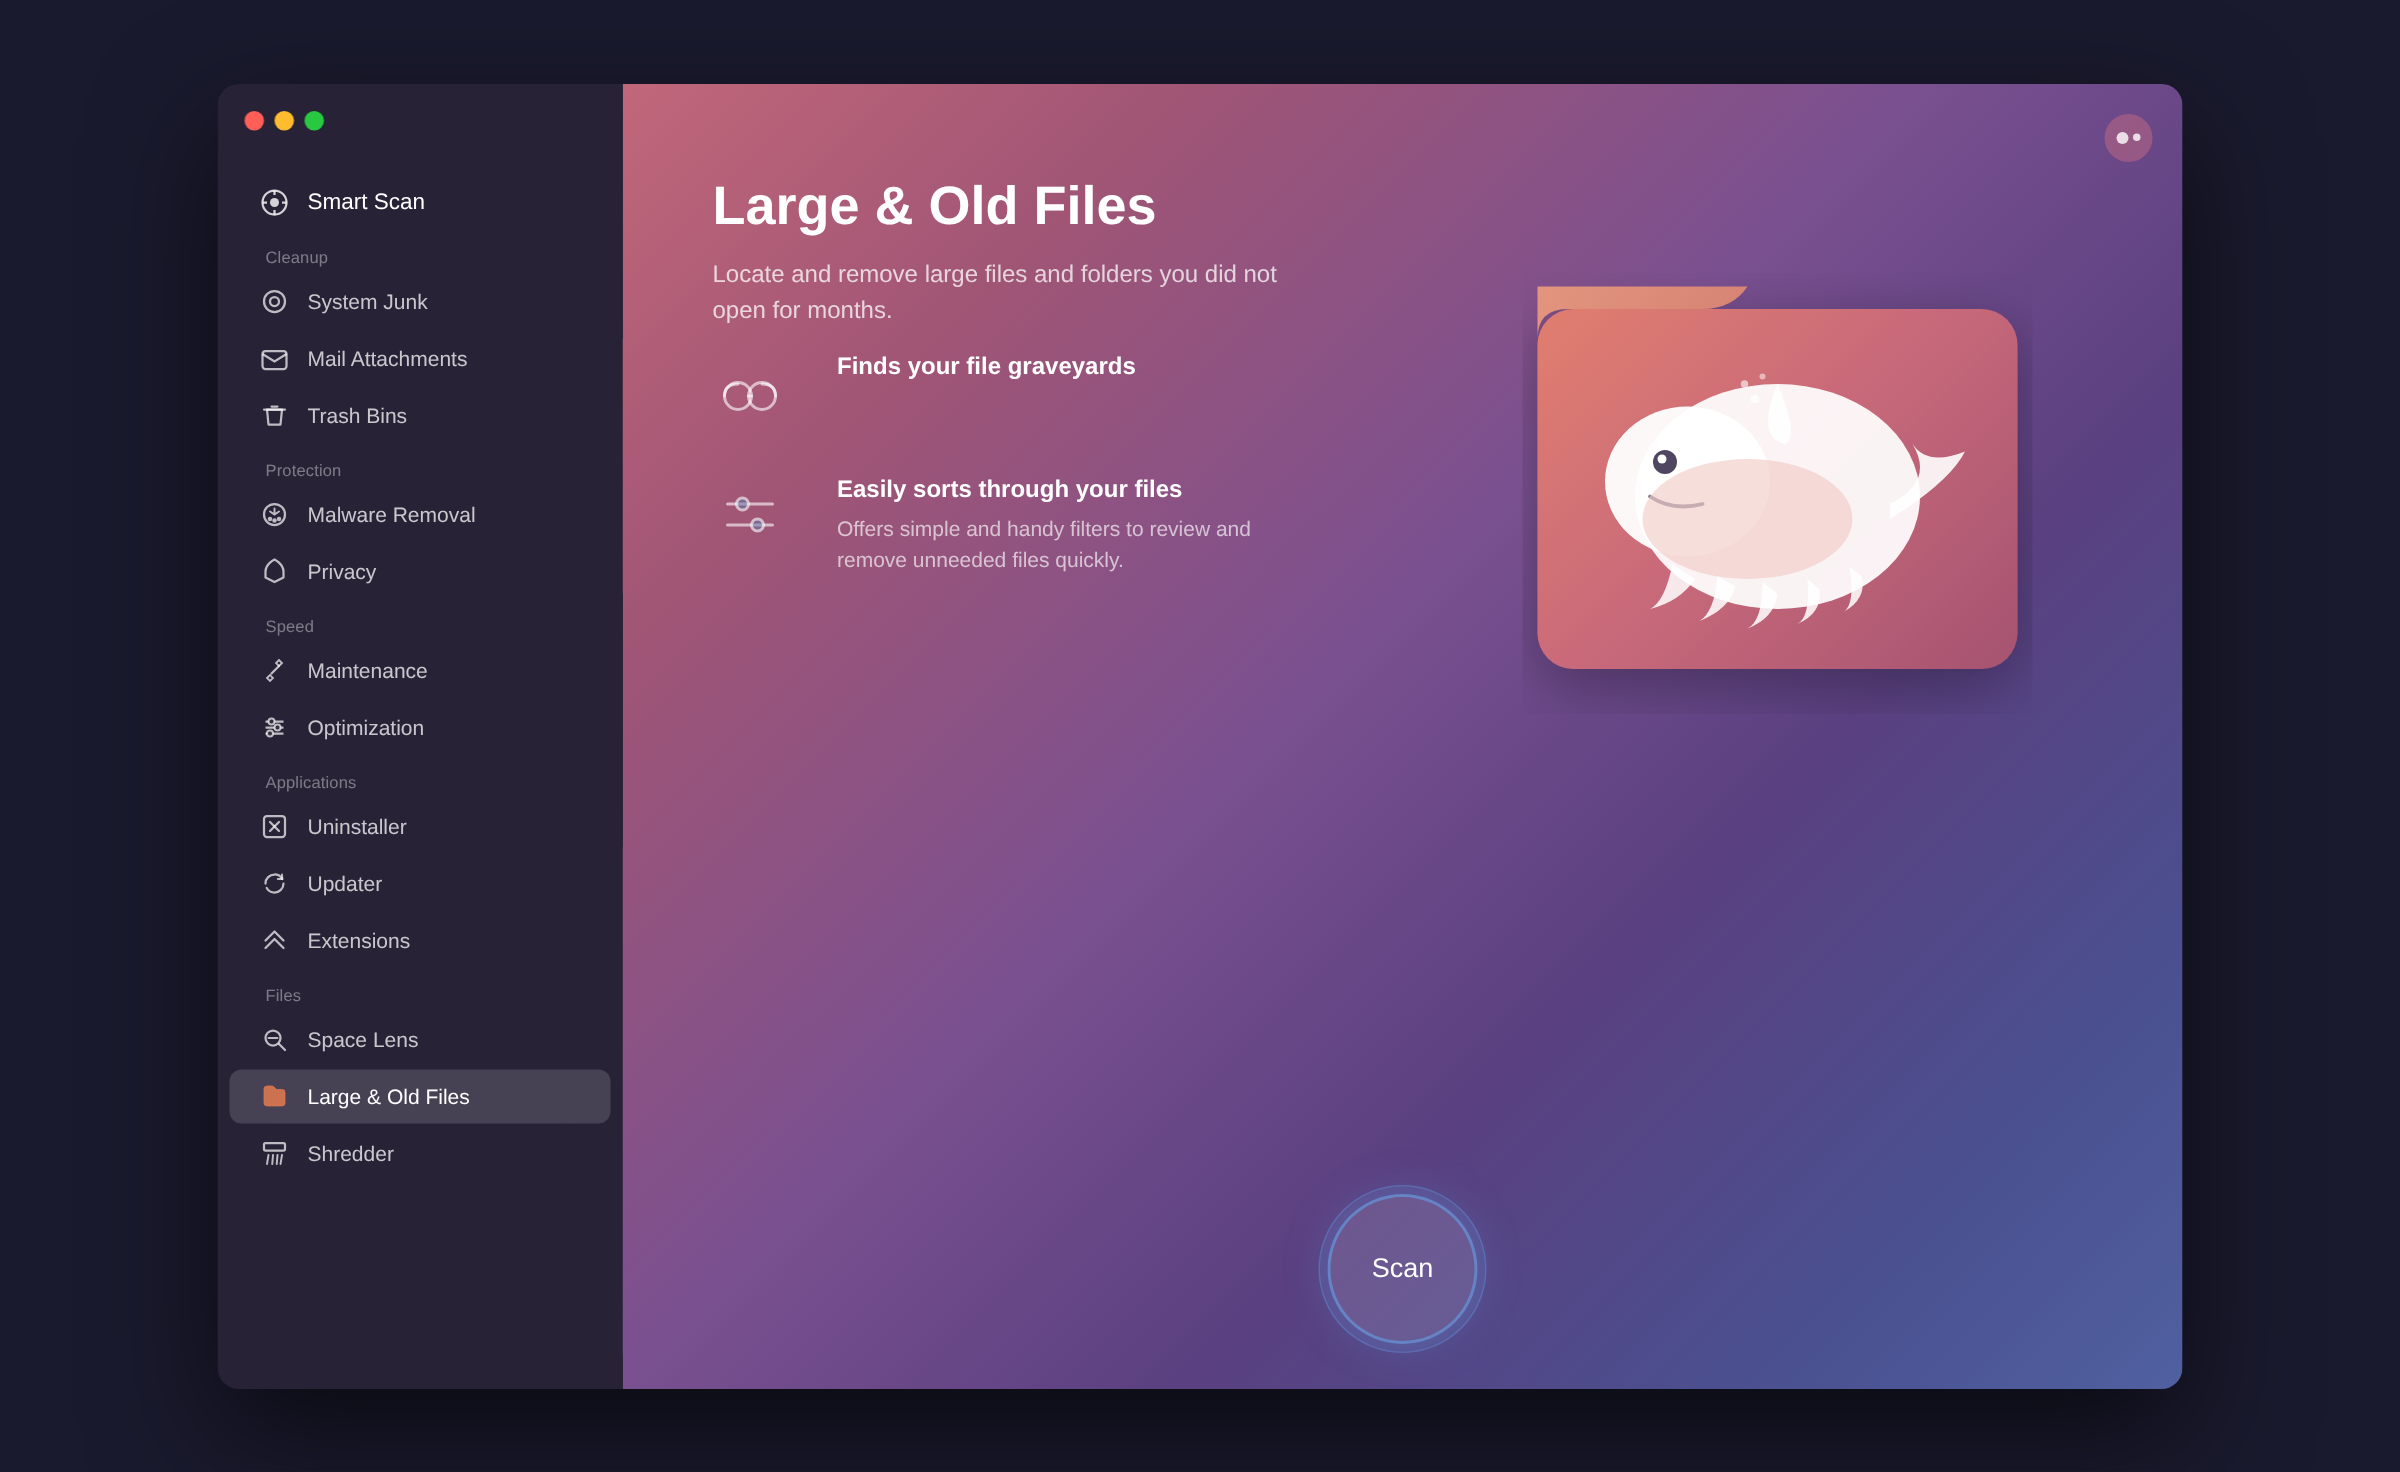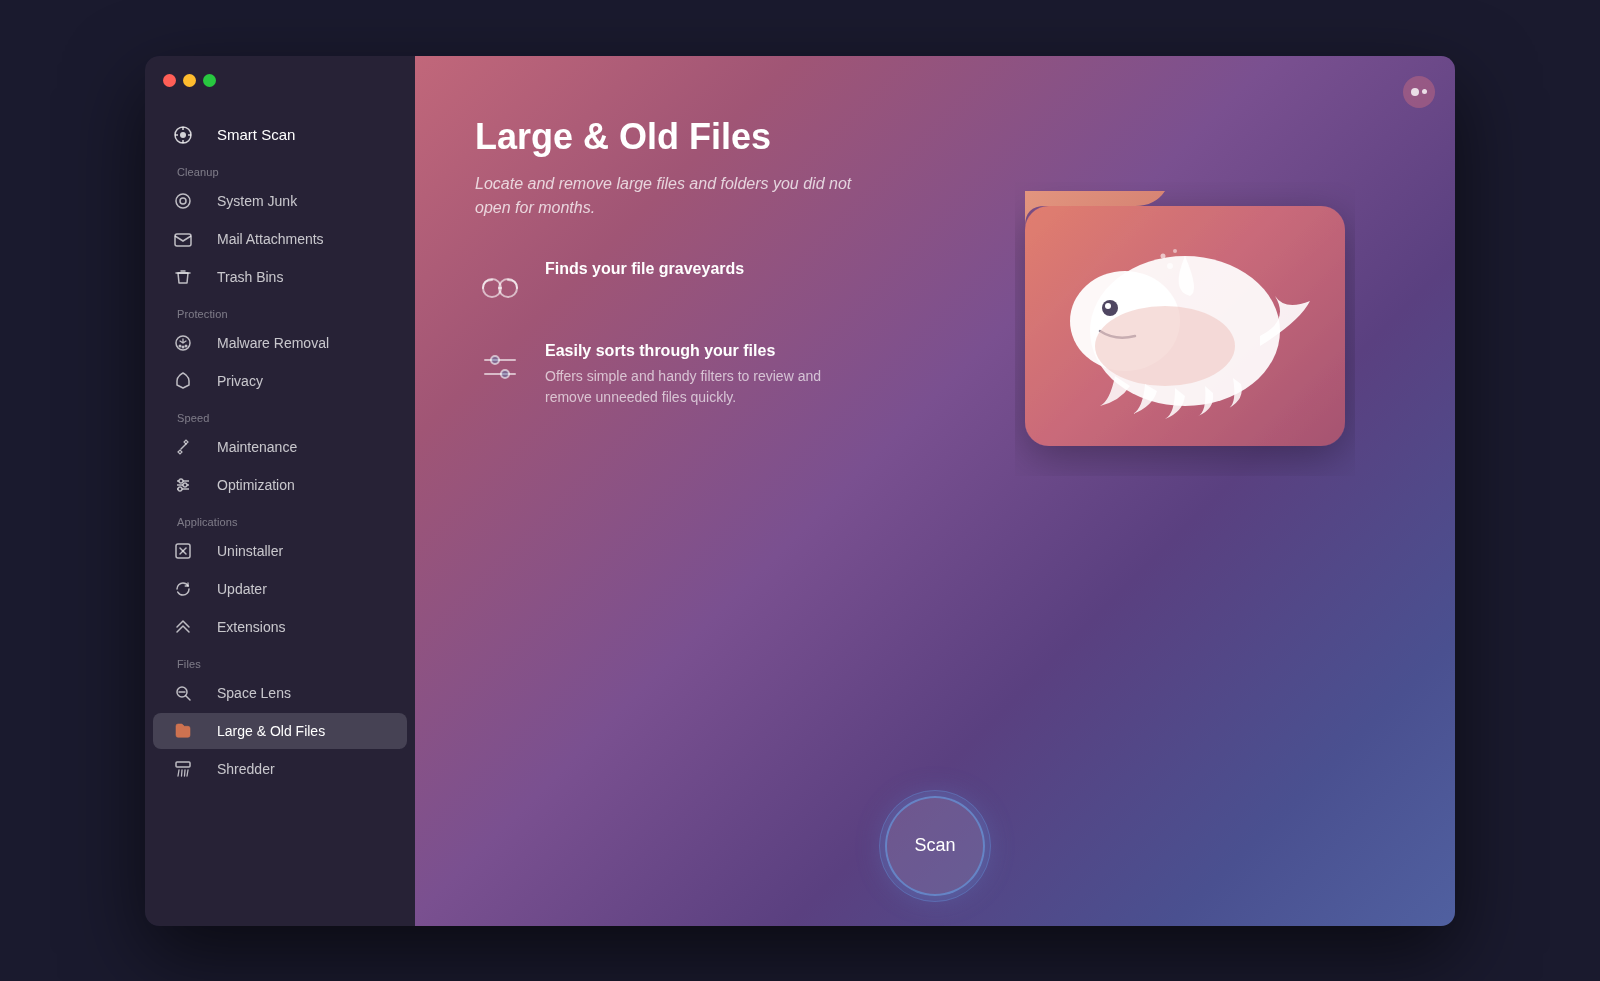--- a/index.html
+++ b/index.html
@@ -43,21 +43,21 @@
       width: 13px;
       height: 13px;
       border-radius: 50%;
     }
     .tl-close { background: #ff5f57; }
     .tl-min { background: #febc2e; }
     .tl-max { background: #28c840; }
     .sidebar-item {
       display: flex;
       align-items: center;
-      gap: 24px;
+      gap: 12px;
       padding: 8px 20px;
       cursor: pointer;
       border-radius: 8px;
       margin: 1px 8px;
       color: rgba(255,255,255,0.75);
       font-size: 14px;
       transition: background 0.15s;
     }
     .sidebar-item.active {
       background: rgba(255,255,255,0.15);
@@ -139,27 +139,26 @@
     .page-title {
       font-size: 36px;
       font-weight: 700;
       color: #fff;
       margin-bottom: 14px;
     }
     .page-description {
       font-size: 16px;
       color: rgba(255,255,255,0.75);
       line-height: 1.5;
-      margin-bottom: 40px;
+      margin-bottom: 16px;
       max-width: 380px;
-      font-style: italic;
     }
     .feature-item {
       display: flex;
-      gap: 20px;
+      gap: 33px;
       margin-bottom: 32px;
       align-items: flex-start;
     }
     .feature-icon {
       width: 50px;
       height: 50px;
       flex-shrink: 0;
       display: flex;
       align-items: center;
       justify-content: center;

